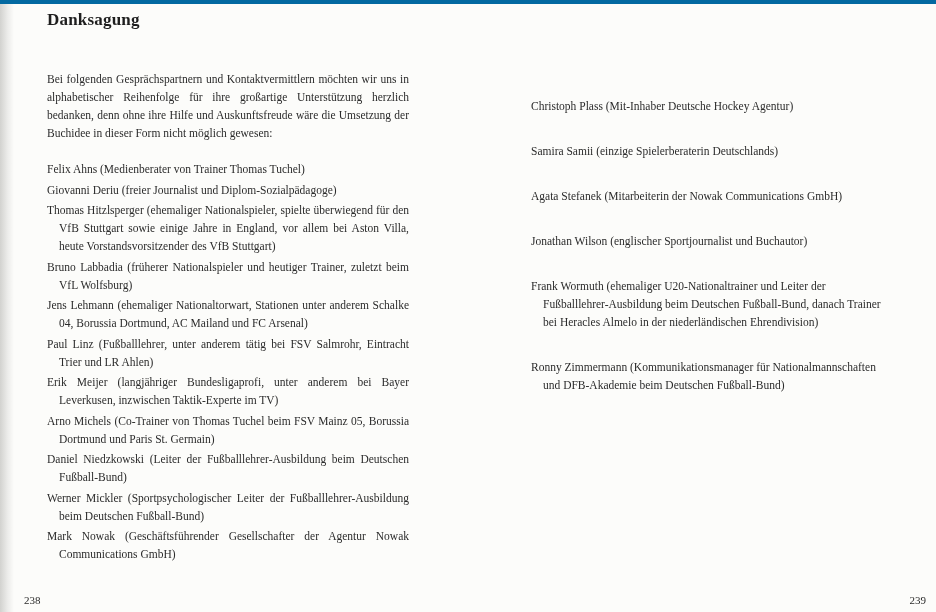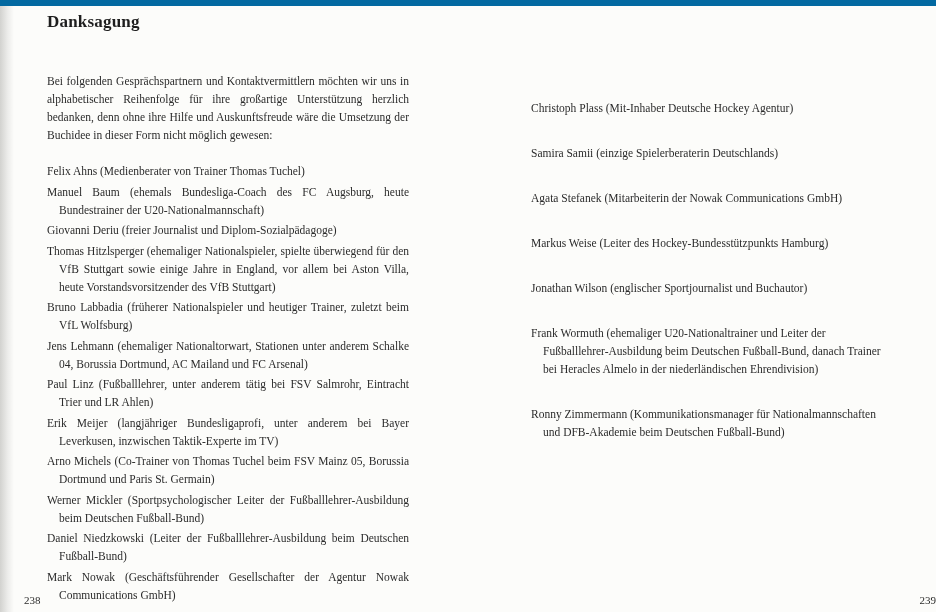--- a/index.html
+++ b/index.html
@@ -8,21 +8,21 @@
       background: #e8e8e6;
       font-family: "Liberation Serif", "DejaVu Serif", serif;
     }
     .spread {
       position: relative;
       width: 936px;
       height: 612px;
       background: #fcfcfa;
       color: #2b2b2b;
       overflow: hidden;
-      border-top: 6px solid #0369a1;
+      border-top: 4px solid #0369a1;
       box-sizing: border-box;
     }
     .page-edge {
       position: absolute;
       left: 0; top: 0; bottom: 0;
       width: 14px;
       background: linear-gradient(to right, #d2d2cf 0%, #ececea 55%, #fcfcfa 100%);
     }
     .page-title {
       position: absolute;
@@ -65,51 +65,49 @@
       margin-bottom: 3px;
       margin-top: 27px;
     }
     .page-number {
       position: absolute;
       bottom: 6px;
       font-size: 11px;
       color: #2b2b2b;
     }
     .page-number-left { left: 24px; font-family: Liberation Serif, serif; }
-    .page-number-right { right: 0; }
+    .page-number-right { right: 10px; }
   </style>
 </head>
 <body>
 
 <div class="spread">
   <div class="page-edge"></div>
 
   <h1 class="page-title">Danksagung</h1>
 
   <div class="column column-left">
     <p class="intro">Bei folgenden Gesprächspartnern und Kontaktvermittlern möchten wir uns in alphabetischer Reihenfolge für ihre großartige Unterstützung herzlich bedanken, denn ohne ihre Hilfe und Auskunftsfreude wäre die Umsetzung der Buchidee in dieser Form nicht möglich gewesen:</p>
     <p class="entry">Felix Ahns (Medienberater von Trainer Thomas Tuchel)</p>
-    <p class="entry">Manuel Baum (ehemals Bundesliga-Coach des FC Augsburg, heute Bundestrainer der U20-Nationalmannschaft)</p>
     <p class="entry">Giovanni Deriu (freier Journalist und Diplom-Sozialpädagoge)</p>
     <p class="entry">Thomas Hitzlsperger (ehemaliger Nationalspieler, spielte überwiegend für den VfB Stuttgart sowie einige Jahre in England, vor allem bei Aston Villa, heute Vorstandsvorsitzender des VfB Stuttgart)</p>
     <p class="entry">Bruno Labbadia (früherer Nationalspieler und heutiger Trainer, zuletzt beim VfL Wolfsburg)</p>
     <p class="entry">Jens Lehmann (ehemaliger Nationaltorwart, Stationen unter anderem Schalke 04, Borussia Dortmund, AC Mailand und FC Arsenal)</p>
     <p class="entry">Paul Linz (Fußballlehrer, unter anderem tätig bei FSV Salmrohr, Eintracht Trier und LR Ahlen)</p>
     <p class="entry">Erik Meijer (langjähriger Bundesligaprofi, unter anderem bei Bayer Leverkusen, inzwischen Taktik-Experte im TV)</p>
     <p class="entry">Arno Michels (Co-Trainer von Thomas Tuchel beim FSV Mainz 05, Borussia Dortmund und Paris St. Germain)</p>
+    <p class="entry">Daniel Niedzkowski (Leiter der Fußballlehrer-Ausbildung beim Deutschen Fußball-Bund)</p>
     <p class="entry">Werner Mickler (Sportpsychologischer Leiter der Fußballlehrer-Ausbildung beim Deutschen Fußball-Bund)</p>
-    <p class="entry">Daniel Niedzkowski (Leiter der Fußballlehrer-Ausbildung beim Deutschen Fußball-Bund)</p>
     <p class="entry">Mark Nowak (Geschäftsführender Gesellschafter der Agentur Nowak Communications GmbH)</p>
   </div>
 
   <div class="column column-right">
     <p class="entry">Christoph Plass (Mit-Inhaber Deutsche Hockey Agentur)</p>
     <p class="entry">Samira Samii (einzige Spielerberaterin Deutschlands)</p>
     <p class="entry">Agata Stefanek (Mitarbeiterin der Nowak Communications GmbH)</p>
-    <p class="entry">Markus Weise (Leiter des Hockey-Bundesstützpunkts Hamburg)</p>
     <p class="entry">Jonathan Wilson (englischer Sportjournalist und Buchautor)</p>
     <p class="entry">Frank Wormuth (ehemaliger U20-Nationaltrainer und Leiter der Fußballlehrer-Ausbildung beim Deutschen Fußball-Bund, danach Trainer bei Heracles Almelo in der niederländischen Ehrendivision)</p>
     <p class="entry">Ronny Zimmermann (Kommunikationsmanager für Nationalmannschaften und DFB-Akademie beim Deutschen Fußball-Bund)</p>
   </div>
 
   <div class="page-number page-number-left">238</div>
   <div class="page-number page-number-right">239</div>
 </div>
 
 </body></html>

